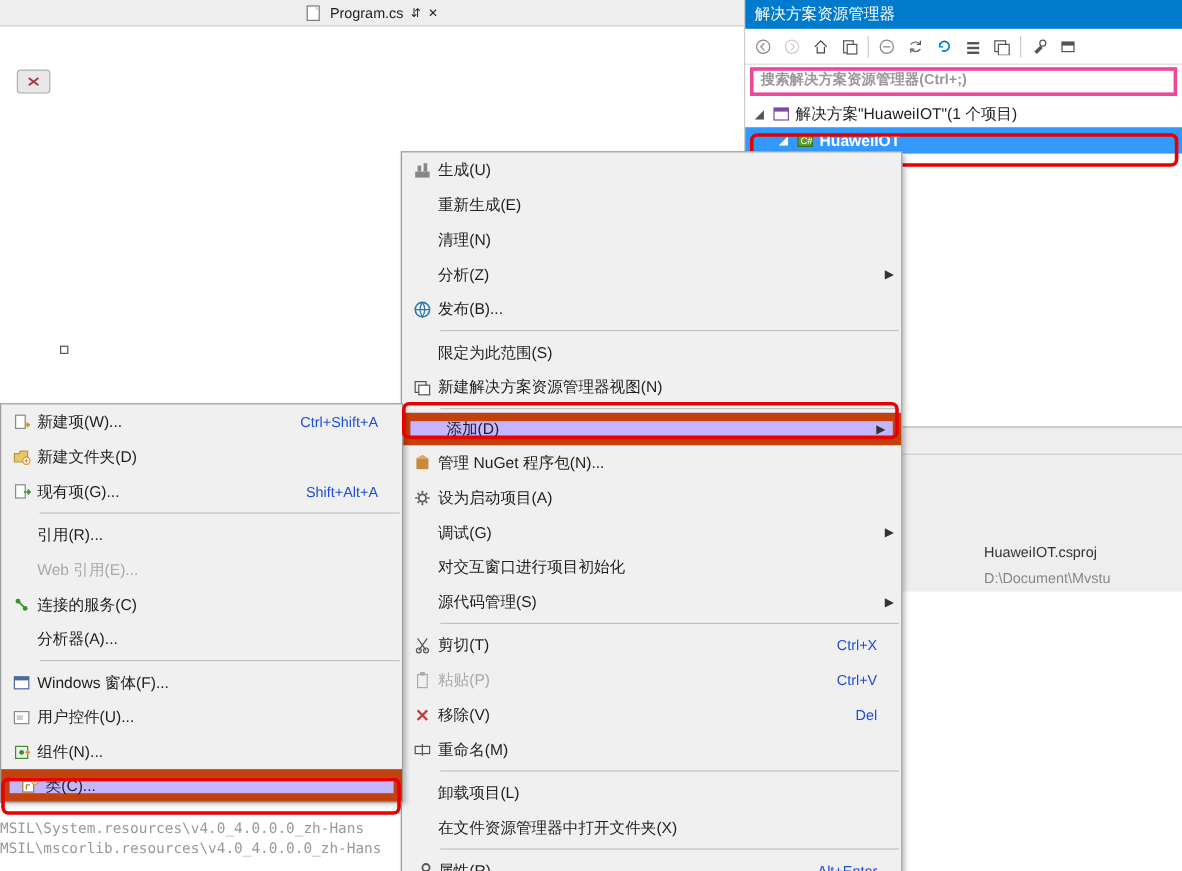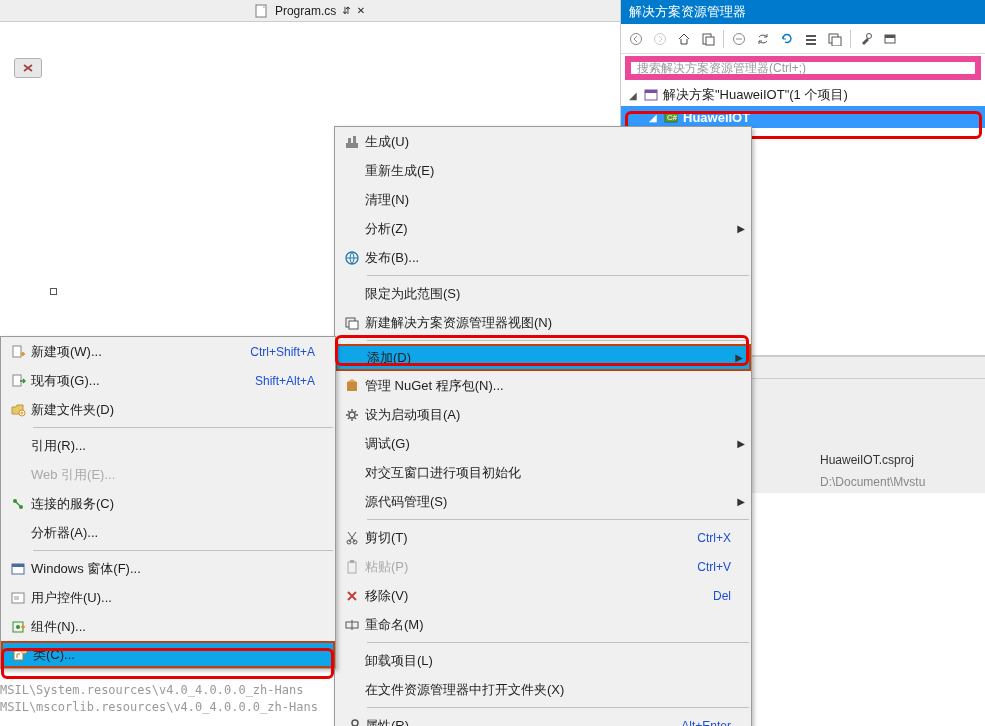--- a/index.html
+++ b/index.html
@@ -12,21 +12,21 @@
   .doc-icon { width: 14px; height: 14px; display: inline-flex; align-items: center; justify-content: center; }
   .close-box { position: absolute; left: 14px; top: 58px; width: 28px; height: 20px; border: 1px solid #b0b0b0; border-radius: 3px; display: flex; align-items: center; justify-content: center; background: #e8e8e8; font-size: 11px; color: #666; }
   .form-handle { position: absolute; left: 50px; top: 288px; width: 7px; height: 7px; border: 1px solid #555; background: #fff; }
   .truncated-lines { position: absolute; left: 0; bottom: 10px; font-family: Consolas, monospace; font-size: 12px; color: #999; line-height: 1.4; }
   
   .solution-panel { position: absolute; right: 0; top: 0; width: 365px; height: 726px; background: #fff; border-left: 1px solid #ccc; }
   .panel-title { height: 24px; background: #007acc; color: #fff; font-size: 13px; padding: 3px 8px; display: flex; align-items: center; }
   .panel-toolbar { height: 30px; display: flex; align-items: center; gap: 2px; padding: 2px 4px; border-bottom: 1px solid #ddd; }
   .tb-btn { width: 22px; height: 22px; display: inline-flex; align-items: center; justify-content: center; font-size: 13px; color: #333; cursor: pointer; }
   .tb-sep { width: 1px; height: 18px; background: #ccc; margin: 0 2px; }
-  .search-box { height: 24px; border: 6px solid #ec4899; margin: 2px 4px; padding: 2px 6px; font-size: 12px; color: #999; display: flex; align-items: center; }
+  .search-box { height: 24px; border: 3px solid #ec4899; margin: 2px 4px; padding: 2px 6px; font-size: 12px; color: #999; display: flex; align-items: flex-end; font-weight: bold; }
   .tree { padding: 2px 0; font-size: 13px; }
   .tree-row { display: flex; align-items: center; height: 22px; padding-left: 8px; gap: 4px; white-space: nowrap; }
   .tree-row.selected { background: #3399ff; color: #fff; }
   .tree-row.indent1 { padding-left: 28px; }
   .tree-row.indent2 { padding-left: 64px; }
   .arrow { width: 10px; display: inline-block; font-size: 10px; color: #555; }
   .node-icon { width: 16px; height: 16px; display: inline-flex; align-items: center; justify-content: center; font-size: 12px; }
   .red-box-project { position: absolute; right: 3px; top: 111px; width: 357px; height: 28px; border: 3px solid #e60000; border-radius: 6px; pointer-events: none; z-index: 5; }
   
   .props-panel { position: absolute; right: 0; top: 355px; width: 365px; border-top: 2px solid #ccc; background: #eee; }
@@ -35,21 +35,21 @@
   .props-grid div:last-child { color: #888; }
   
   .context-menu { position: absolute; background: #f0f0f0; border: 1px solid #9a9a9a; box-shadow: 2px 2px 4px rgba(0,0,0,0.25); font-size: 13px; z-index: 100; }
   .cm-item { display: flex; align-items: center; height: 29px; padding: 0 20px 0 4px; cursor: pointer; position: relative; }
   .cm-item.disabled { color: #a9a9a9; cursor: default; }
   .cm-icon { width: 26px; height: 22px; display: inline-flex; align-items: center; justify-content: center; font-size: 13px; color: #555; }
   .cm-label { flex: 1; white-space: nowrap; }
   .cm-shortcut { margin-left: 40px; color: #1d4ed8; font-size: 12px; }
   .cm-arrow { position: absolute; right: 6px; font-size: 10px; color: #333; }
   .cm-sep { height: 1px; background: #c0c0c0; margin: 3px 2px 3px 32px; }
-  .cm-item.highlight { background: #0ea5e9; border: 2px solid #c2410c; height: 27px; }
+  .cm-item.highlight { background: #c4b5fd; border: 7px solid #c2410c; height: 27px; }
   
   .menu-main { left: 334px; top: 126px; width: 418px; }
   .menu-sub  { left: 0;  top: 336px; width: 336px; }
   
   .red-box-add { position: absolute; left: 335px; top: 335px; width: 414px; height: 31px; border: 3px solid #e60000; border-radius: 6px; pointer-events: none; z-index: 200; }
   .red-box-class { position: absolute; left: 1px; top: 648px; width: 333px; height: 31px; border: 3px solid #e60000; border-radius: 6px; pointer-events: none; z-index: 200; }
   
   svg { display: block; }
 </style>
 </head>
@@ -382,36 +382,36 @@
           <rect x="3" y="2" width="8" height="11" fill="#fff" stroke="#888"></rect>
           <path d="M11 10 L15 10 M13 8 L13 12" stroke="#e09020" stroke-width="1.6"></path>
         </svg>
       </span>
       <span class="cm-label">新建项(W)...</span>
       <span class="cm-shortcut">Ctrl+Shift+A</span>
     </div>
     <div class="cm-item">
       <span class="cm-icon">
         <svg width="16" height="16">
-          <rect x="3" y="2" width="8" height="11" fill="#fff" stroke="#888"></rect>
-          <path d="M10 8 L15 8 M13 6 L15 8 L13 10" stroke="#3a9030" stroke-width="1.4" fill="none"></path>
-        </svg>
-      </span>
-      <span class="cm-label">现有项(G)...</span>
-      <span class="cm-shortcut">Shift+Alt+A</span>
-    </div>
-    <div class="cm-item">
-      <span class="cm-icon">
-        <svg width="16" height="16">
           <path d="M2 5 L6 5 L7 3 L13 3 L13 12 L2 12 Z" fill="#e6c76b" stroke="#b89a3a"></path>
           <circle cx="12" cy="11" r="3" fill="#fff" stroke="#e09020"></circle>
           <path d="M12 9.5 L12 12.5 M10.5 11 L13.5 11" stroke="#e09020"></path>
         </svg>
       </span>
       <span class="cm-label">新建文件夹(D)</span>
+    </div>
+    <div class="cm-item">
+      <span class="cm-icon">
+        <svg width="16" height="16">
+          <rect x="3" y="2" width="8" height="11" fill="#fff" stroke="#888"></rect>
+          <path d="M10 8 L15 8 M13 6 L15 8 L13 10" stroke="#3a9030" stroke-width="1.4" fill="none"></path>
+        </svg>
+      </span>
+      <span class="cm-label">现有项(G)...</span>
+      <span class="cm-shortcut">Shift+Alt+A</span>
     </div>
     <div class="cm-sep"></div>
     <div class="cm-item">
       <span class="cm-icon">
         <span style="width:16px;display:inline-block"></span>
       </span>
       <span class="cm-label">引用(R)...</span>
     </div>
     <div class="cm-item disabled">
       <span class="cm-icon">

